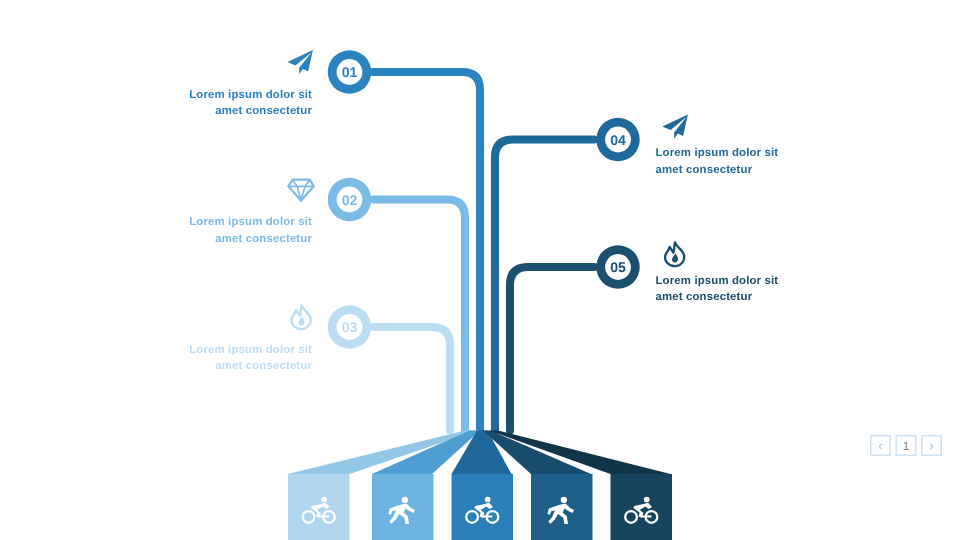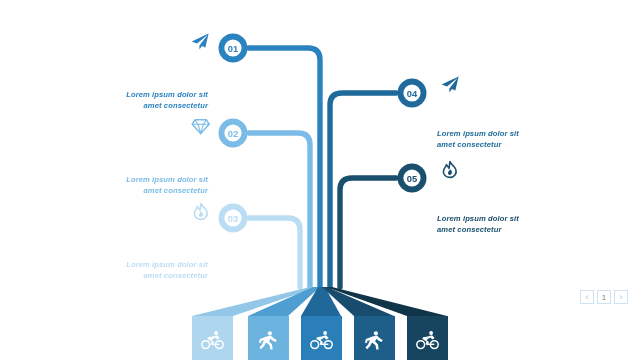--- a/index.html
+++ b/index.html
@@ -24,27 +24,25 @@
     position: absolute;
     left: 0; top: 0;
     width: 640px;
     height: 360px;
   }
 
   
   .item-text {
     position: absolute;
     font-family: "Liberation Sans", sans-serif;
-    font-style: italic;
     font-weight: bold;
     font-size: 7.6px;
     line-height: 11px;
     letter-spacing: 0.1px;
     white-space: pre-line;
-    margin-top: 32px;
   }
   .item-text.left  { text-align: right; }
   .item-text.right { text-align: left; }
 
   #t1 { left: 108px; top: 57px;  width: 100px; }
   #t2 { left: 108px; top: 142px; width: 100px; }
   #t3 { left: 108px; top: 227px; width: 100px; }
   #t4 { left: 437px; top: 96px;  width: 100px; }
   #t5 { left: 437px; top: 181px; width: 100px; }
 

